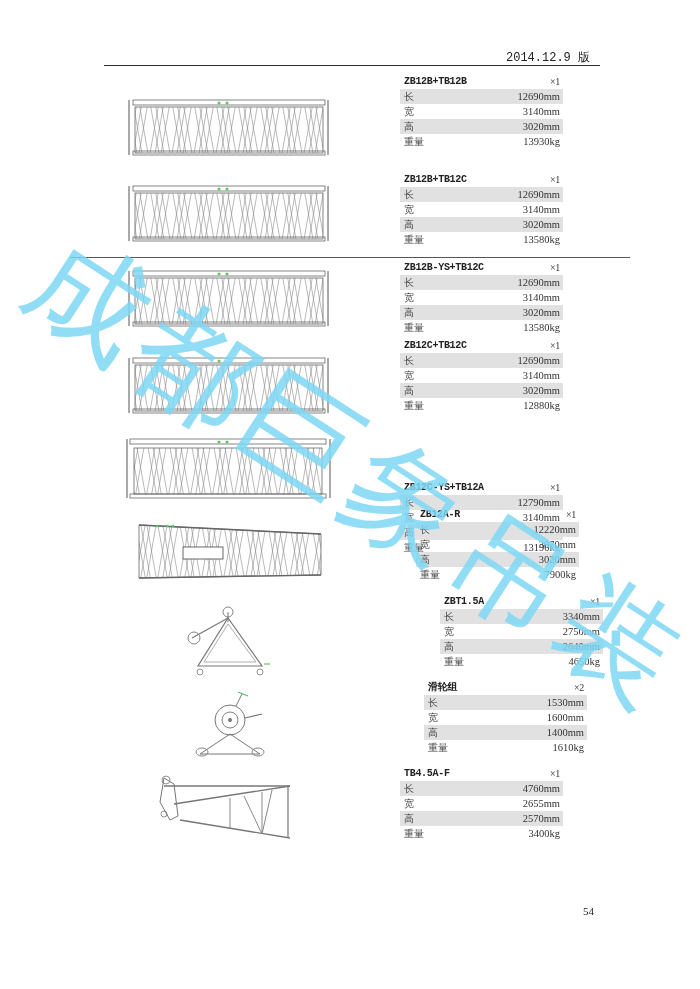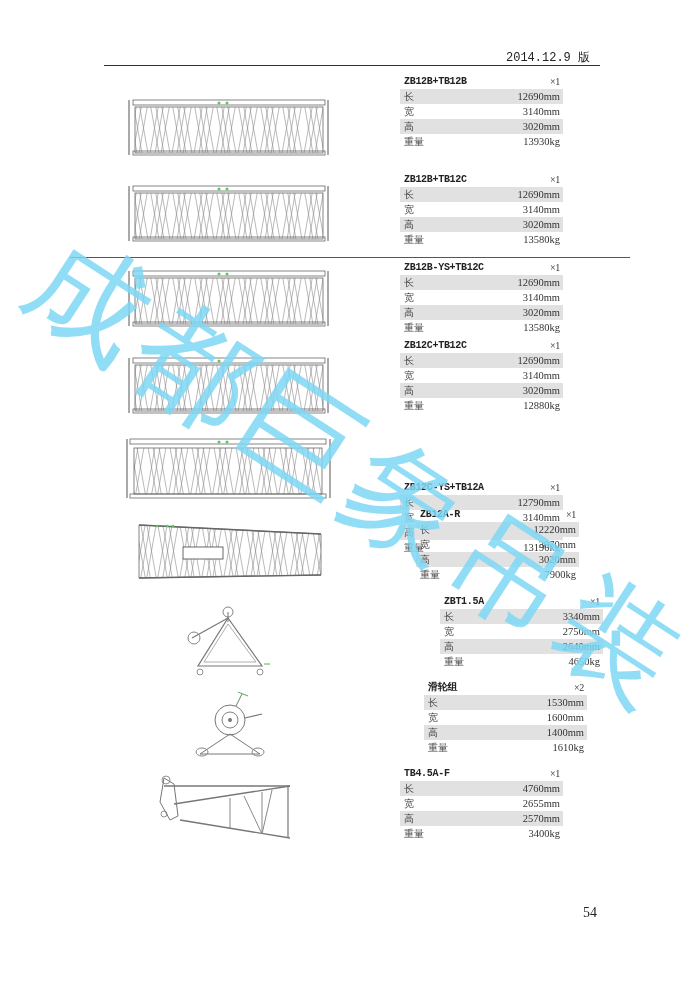--- a/index.html
+++ b/index.html
@@ -2,21 +2,21 @@
 <html><head>
 <meta charset="utf-8">
 <style>
   html, body { margin:0; padding:0; }
   body { width:700px; height:989px; background:#ffffff; position:relative; overflow:hidden;
          font-family:"DejaVu Serif", "Liberation Serif", serif; color:#222; }
   .abs { position:absolute; }
   .header-date { right:110px; top:49px; font-size:12px; color:#222; font-family:Liberation Mono, monospace; }
   .header-line { left:104px; top:65px; width:496px; height:0; border-top:1.4px solid #333; }
   .sep-line { left:70px; top:257px; width:560px; height:0; border-top:1.2px solid #555; }
-  .page-num { left:583px; top:905px; font-size:14px; font-family:"Liberation Serif", serif; }
+  .page-num { left:583px; top:905px; font-size:11px; font-family:"Liberation Serif", serif; }
 
   .spec { position:absolute; left:400px; width:163px; font-size:10px; line-height:15px; }
   .spec .title { display:flex; justify-content:space-between; height:15px; padding:0 3px 0 4px;
                  font-family:"Liberation Mono", "DejaVu Sans Mono", monospace; font-weight:bold; font-size:10px; letter-spacing:-0.3px; }
   .spec .title .qty { font-family:"Liberation Serif", serif; font-weight:normal; color:#333; }
   .spec .row { display:flex; justify-content:space-between; height:15px; padding:0 3px 0 4px; color:#444; }
   .spec .row.shade { background:#e1e1e1; }
   .spec .row .val { font-family:"Liberation Serif", serif; font-size:10.5px; color:#333; }
 
   .drawing { position:absolute; }

